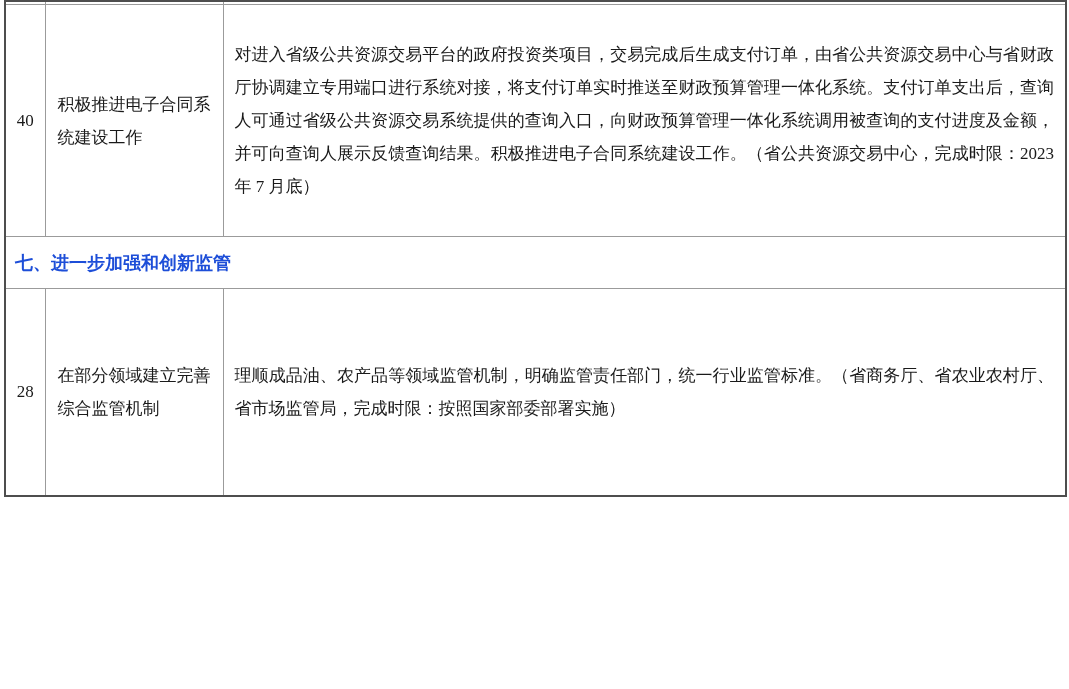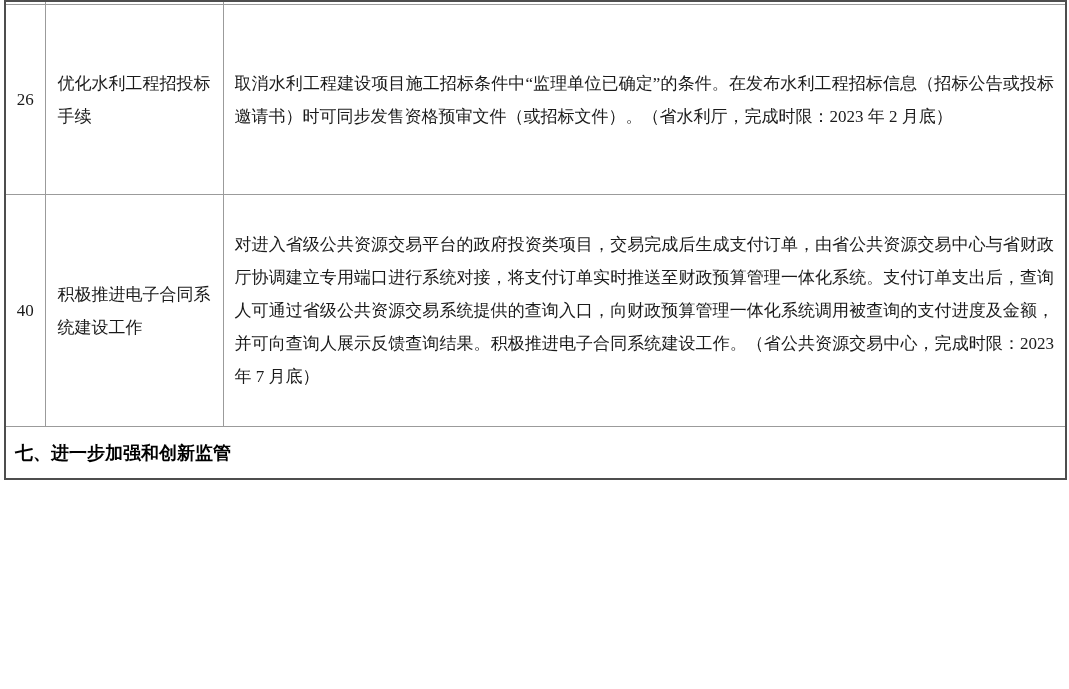--- a/index.html
+++ b/index.html
@@ -61,47 +61,47 @@
   tr.r27 td { height: 231px; }
   tr.section td { height: 51px; }
   tr.r28 td { height: 206px; }
 
   tr.section td.section-cell {
     font-family: "Liberation Sans", sans-serif;
     font-weight: bold;
     font-size: 18px;
     padding: 0 0 0 9px;
     text-align: left;
-    color: #000000;
+    color: #1d4ed8;
   }
 </style>
 </head>
 <body>
 
 <div>
   <table class="doc-table">
     <colgroup>
       <col class="c-num">
       <col class="c-title">
       <col class="c-content">
     </colgroup>
     <tbody>
       <tr class="row-cut">
         <td></td>
         <td></td>
         <td></td>
       </tr>
-      <tr class="r26">
-        <td class="num">26</td>
-        <td class="title">优化水利工程招投标手续</td>
-        <td class="content">取消水利工程建设项目施工招标条件中“监理单位已确定”的条件。在发布水利工程招标信息（招标公告或投标邀请书）时可同步发售资格预审文件（或招标文件）。（省水利厅，完成时限：2023 年 2 月底）</td>
-      </tr>
       <tr class="r27">
         <td class="num">40</td>
         <td class="title">积极推进电子合同系统建设工作</td>
         <td class="content">对进入省级公共资源交易平台的政府投资类项目，交易完成后生成支付订单，由省公共资源交易中心与省财政厅协调建立专用端口进行系统对接，将支付订单实时推送至财政预算管理一体化系统。支付订单支出后，查询人可通过省级公共资源交易系统提供的查询入口，向财政预算管理一体化系统调用被查询的支付进度及金额，并可向查询人展示反馈查询结果。积极推进电子合同系统建设工作。（省公共资源交易中心，完成时限：2023 年 7 月底）</td>
       </tr>
       <tr class="section">
         <td class="section-cell" colspan="3">七、进一步加强和创新监管</td>
       </tr>
+      <tr class="r28">
+        <td class="num">28</td>
+        <td class="title">在部分领域建立完善综合监管机制</td>
+        <td class="content">理顺成品油、农产品等领域监管机制，明确监管责任部门，统一行业监管标准。（省商务厅、省农业农村厅、省市场监管局，完成时限：按照国家部委部署实施）</td>
+      </tr>
     </tbody>
   </table>
 </div>
 
 </body></html>

